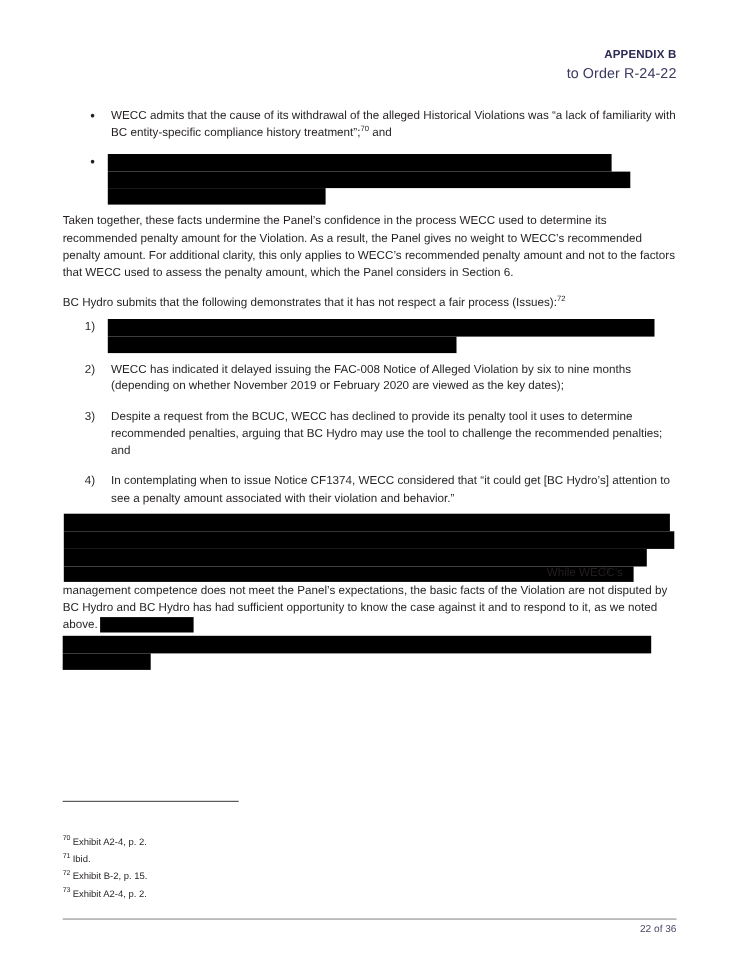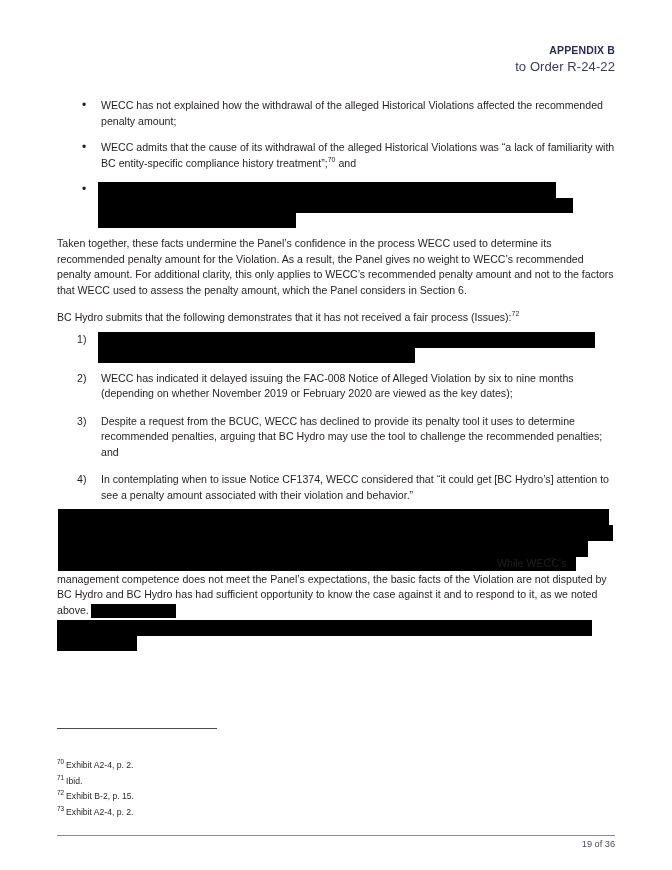--- a/index.html
+++ b/index.html
@@ -177,42 +177,39 @@
     <div class="header-title">APPENDIX B</div>
     <div class="header-sub">to Order R-24-22</div>
   </div>
 
   <div class="content">
 
 
     <ul class="bullets">
 
 
-      <li>
-        <span>WECC has not explained how the withdrawal of the alleged Historical Violations affected the recommended penalty amount;</span>
-      </li>
 
       <li>
         <span>WECC admits that the cause of its withdrawal of the alleged Historical Violations was “a lack of familiarity with BC entity-specific compliance history treatment”;</span><sup class="fn">70</sup><span> and</span>
       </li>
 
       <li style="padding-left:41px;margin-bottom:6px;">
         <span class="stack">
           <span class="rr" style="display:block;width:458px;height:16px;"></span>
           <span class="rr" style="display:block;width:475px;height:15px;"></span>
           <span class="rr" style="display:block;width:198px;height:15px;"></span>
         </span>
       </li>
 
     </ul>
 
     <p class="para" style="margin-top:8px;margin-bottom:12px;">Taken together, these facts undermine the Panel’s confidence in the process WECC used to determine its recommended penalty amount for the Violation. As a result, the Panel gives no weight to WECC’s recommended penalty amount. For additional clarity, this only applies to WECC’s recommended penalty amount and not to the factors that WECC used to assess the penalty amount, which the Panel considers in Section 6.</p>
 
 
-    <p class="para" style="margin-bottom:2px;"><span>BC Hydro submits that the following demonstrates that it has not received a fair process (Issues):</span><sup class="fn">72</sup></p>
+    <p class="para" style="margin-bottom:2px;"><span>BC Hydro submits that the following demonstrates that it has not respect a fair process (Issues):</span><sup class="fn">72</sup></p>
 
     <ol class="numbers">
 
       <li style="padding-left:41px;margin-bottom:8px;">
         <span class="stack">
           <span class="rr" style="display:block;width:497px;height:16px;"></span>
           <span class="rr" style="display:block;width:317px;height:15px;"></span>
         </span>
       </li>
 
@@ -255,15 +252,15 @@
   <div class="fn-rule"></div>
 
   <div class="footnotes">
     <div><sup>70</sup><span>Exhibit A2-4, p. 2.</span></div>
     <div><sup>71</sup><span>Ibid.</span></div>
     <div><sup>72</sup><span>Exhibit B-2, p. 15.</span></div>
     <div><sup>73</sup><span>Exhibit A2-4, p. 2.</span></div>
   </div>
 
   <div class="footer-rule"></div>
-  <div class="footer-page">19 of 36</div>
+  <div class="footer-page">22 of 36</div>
 
 </div>
 
 </body></html>

